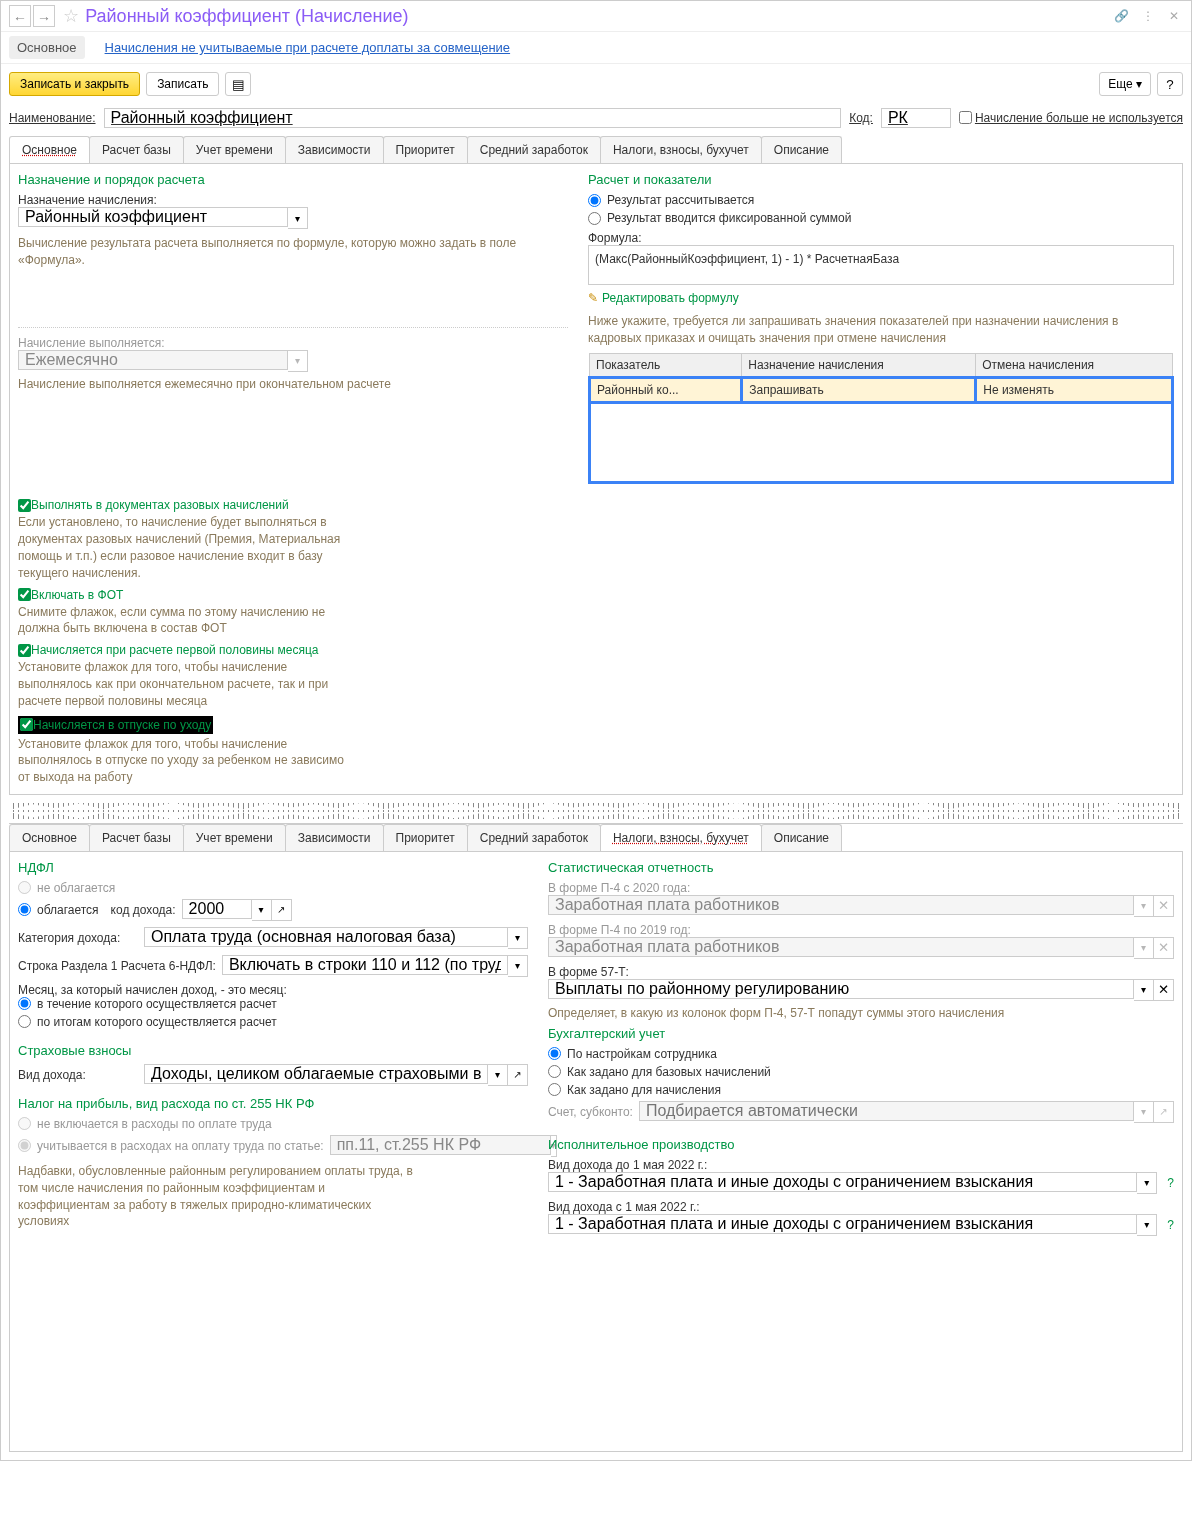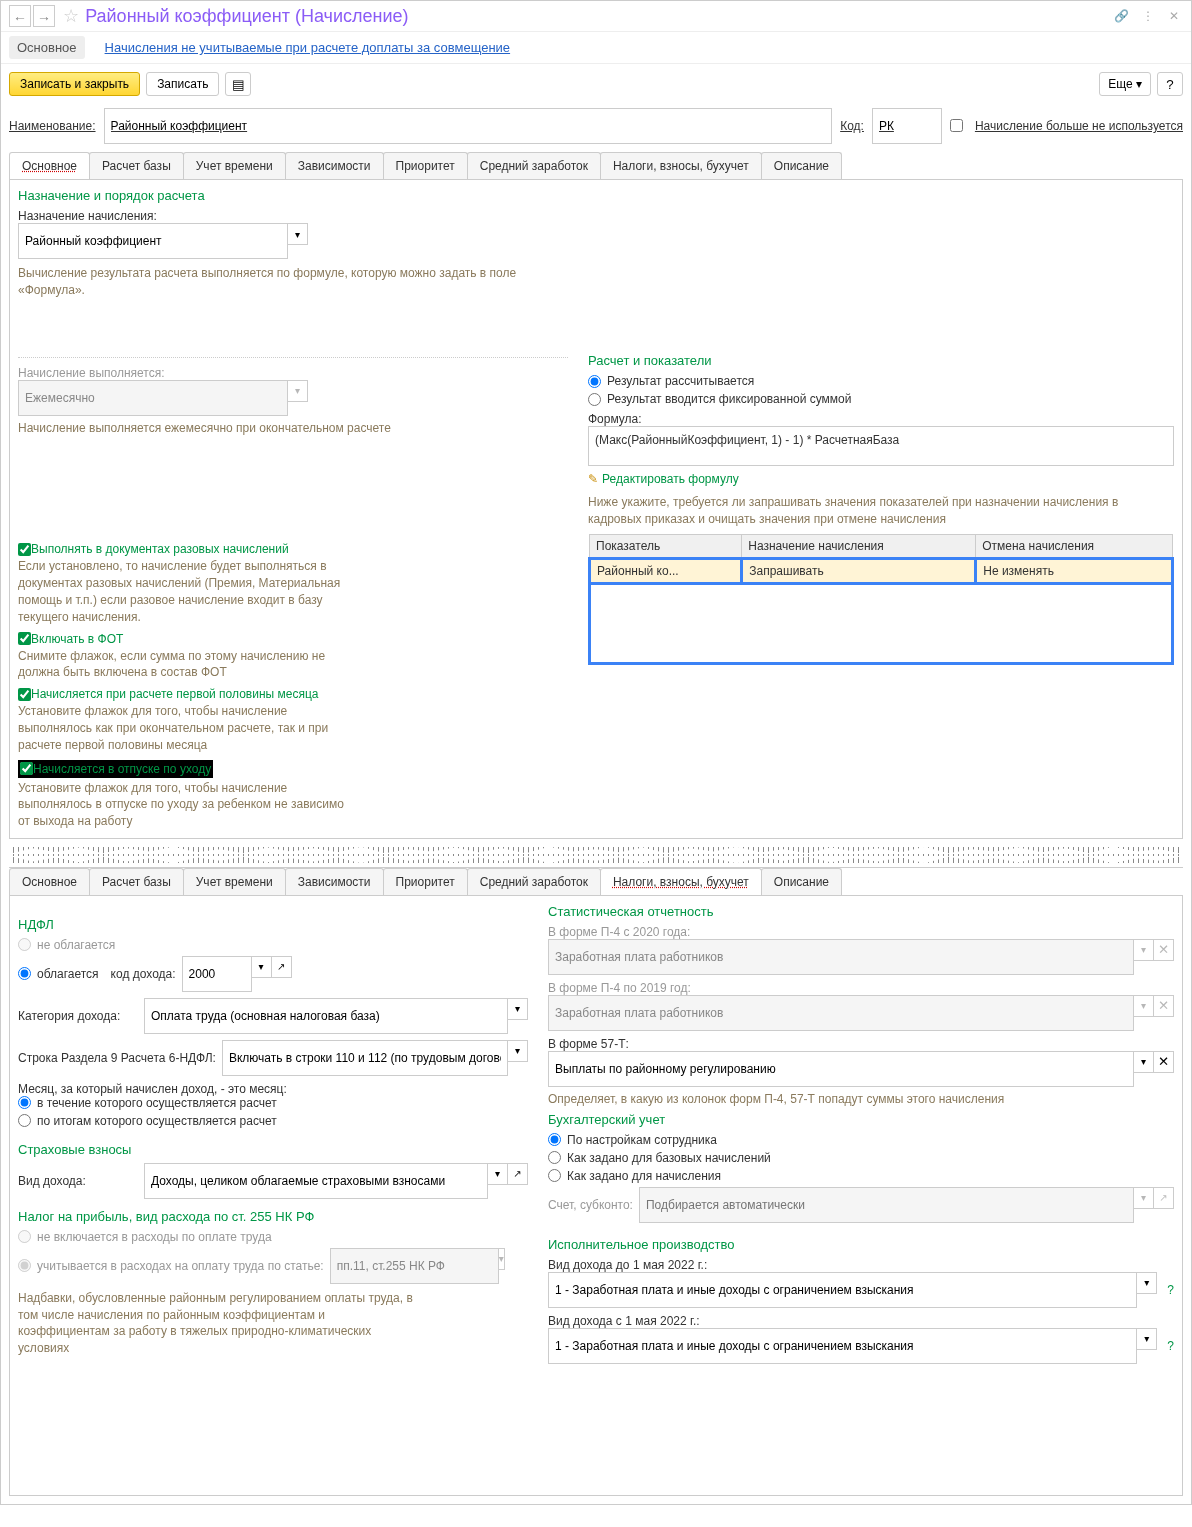--- a/index.html
+++ b/index.html
@@ -24,33 +24,33 @@
   .toolbar { display: flex; padding: 8px; gap: 6px; align-items: center; }
   .btn-primary { background: linear-gradient(#ffed82, #ffd633); border: 1px solid #d4a800; padding: 4px 10px; border-radius: 3px; cursor: pointer; font-size: 12px; }
   .btn-sec { background: #fff; border: 1px solid #ccc; padding: 4px 10px; border-radius: 3px; cursor: pointer; font-size: 12px; }
   .btn-icon { width: 26px; height: 24px; border: 1px solid #ccc; border-radius: 3px; background: #fff; cursor: pointer; display: flex; align-items: center; justify-content: center; }
   .btn-more { background: #fff; border: 1px solid #ccc; padding: 4px 8px; border-radius: 3px; cursor: pointer; font-size: 12px; margin-left: auto; }
   .btn-help { width: 26px; height: 24px; border: 1px solid #ccc; border-radius: 3px; background: #fff; cursor: pointer; }
   
   
   .name-row { display: flex; padding: 4px 8px; gap: 8px; align-items: center; text-decoration: underline; }
   .lbl { font-size: 12px; color: #333; }
-  .input-txt { border: 1px solid #ccc; padding: 3px 6px; font-size: 12px; height: 36px; background: #fff; }
+  .input-txt { border: 1px solid #ccc; padding: 3px 6px; font-size: 16px; height: 20px; background: #fff; }
   .input-txt.wide { flex: 1; }
-  .checkbox-row { display: flex; align-items: flex-start; gap: 12px; }
+  .checkbox-row { display: flex; align-items: flex-start; gap: 3px; }
   
   
   .tabs { display: flex; border-bottom: 1px solid #ccc; margin: 4px 8px 0; }
   .tab { padding: 6px 12px; border: 1px solid #ccc; border-bottom: none; background: #f5f5f5; cursor: pointer; font-size: 12px; border-radius: 3px 3px 0 0; margin-right: -1px; position: relative; }
   .tab.active { background: #fff; z-index: 1; }
   .tab.active.red-underline { text-decoration: underline dotted #c00; }
   
   
   .panel { border: 1px solid #ccc; border-top: none; margin: 0 8px 8px; padding: 8px; }
-  .two-col { display: flex; gap: 20px; align-items: center; }
+  .two-col { display: flex; gap: 20px; }
   .col { flex: 1; }
   .col.left { flex: 0 0 550px; }
   .section-title { color: #009646; font-size: 13px; margin-bottom: 6px; }
   .field-row { margin-bottom: 6px; }
   .hint { color: #8a7a5c; font-size: 12px; line-height: 1.4; }
   .select-wrap { display: flex; }
   .select-wrap .input-txt { flex: 1; }
   .select-btn { width: 20px; height: 22px; border: 1px solid #ccc; border-left: none; background: #fff; cursor: pointer; font-size: 10px; }
   
   .disabled-lbl { color: #999; }
@@ -254,21 +254,21 @@
           </div>
         </div>
         <div class="inline-row">
           <span class="field-label">Категория дохода:</span>
           <div class="select-wrap select-full">
             <input class="input-txt wide" value="Оплата труда (основная налоговая база)" style="">
             <button class="select-btn">▾</button>
           </div>
         </div>
         <div class="inline-row">
-          <span class="field-label" style="min-width:120px">Строка Раздела 9 Расчета 6-НДФЛ:</span>
+          <span class="field-label" style="min-width:120px">Строка Раздела 1 Расчета 6-НДФЛ:</span>
           <div class="select-wrap select-full">
             <input class="input-txt wide" value="Включать в строки 110 и 112 (по трудовым договорам, контрактам)" style="">
             <button class="select-btn">▾</button>
           </div>
         </div>
         <div class="lbl">Месяц, за который начислен доход, - это месяц:</div>
         <div class="radio-row">
             <input type="radio" name="month" checked="" style="">
             <span>в течение которого осуществляется расчет</span>
           </div>

